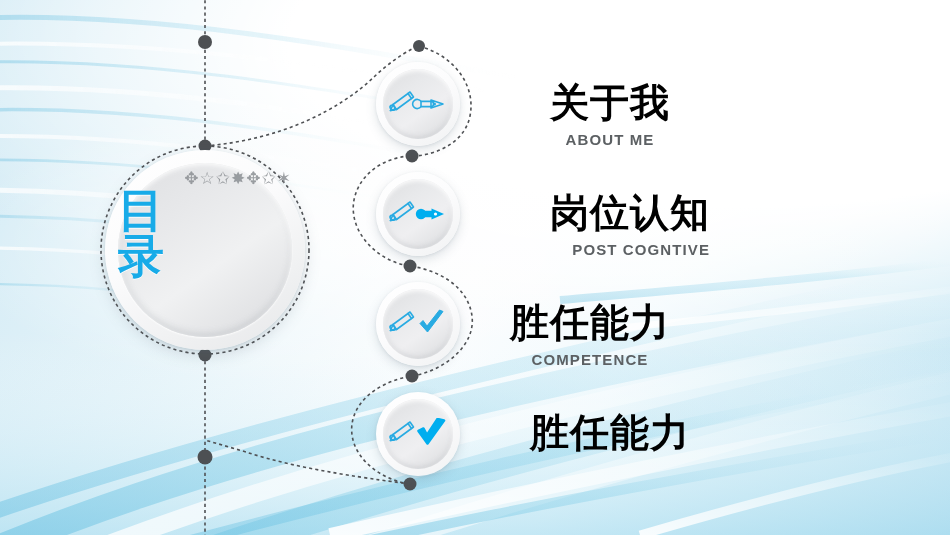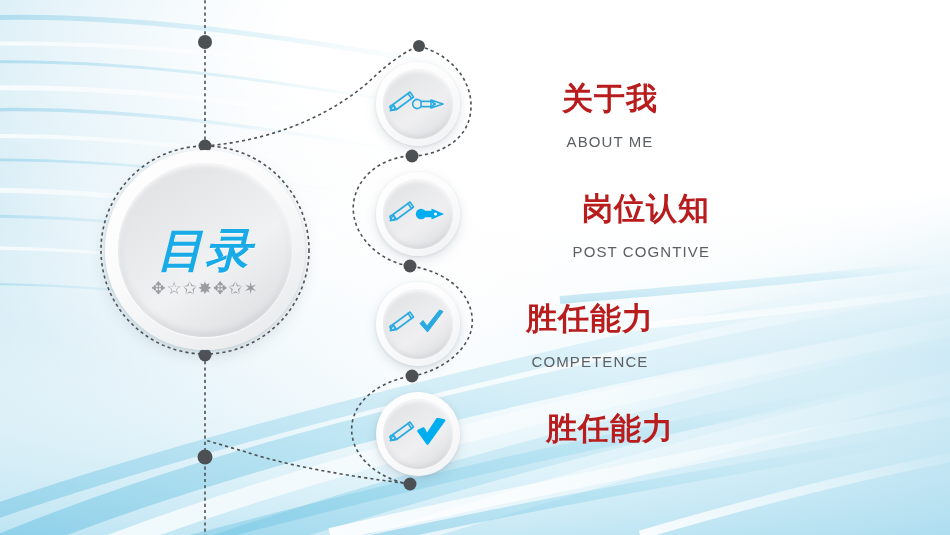--- a/index.html
+++ b/index.html
@@ -81,24 +81,22 @@
     top: 13px;
     right: 13px;
     bottom: 13px;
     border-radius: 50%;
     background: linear-gradient(145deg, #dedfe1 0%, #e7e8ea 30%, #f0f1f2 58%, #e3e4e6 82%, #d6d7da 100%);
     box-shadow:
       inset 0 2px 5px rgba(255,255,255,.95),
       inset 0 -3px 7px rgba(140,148,156,.28),
       0 1px 2px rgba(255,255,255,.9);
     display: flex;
-    flex-direction: column;
-    align-items: center;
+    flex-direction: row;
     justify-content: center;
-    font-style: italic;
   }
   .center-title {
     font-size: 46px;
     font-weight: 700;
     color: #18ABE8;
     letter-spacing: 2px;
     line-height: 1;
     margin-top: 24px;
     text-shadow: 0 1px 0 rgba(255,255,255,.8);
   }
@@ -139,32 +137,32 @@
     justify-content: center;
   }
   .icon-circle .disc svg { display: block; }
 
   
   .label-block {
     position: absolute;
     text-align: center;
   }
   .label-cn {
-    font-size: 31px;
+    font-size: 39px;
     font-weight: 700;
-    color: #b91c1c;
+    color: #000000;
     line-height: 1.1;
     letter-spacing: 1px;
     white-space: nowrap;
     font-family: Liberation Serif, serif;
   }
   .label-en {
-    margin-top: 17px;
+    margin-top: 6px;
     font-size: 15px;
-    font-weight: 400;
+    font-weight: 700;
     color: #5c6063;
     letter-spacing: 1.1px;
     white-space: nowrap;
   }
 </style>
 </head>
 <body>
 
 <div id="slide">
 

